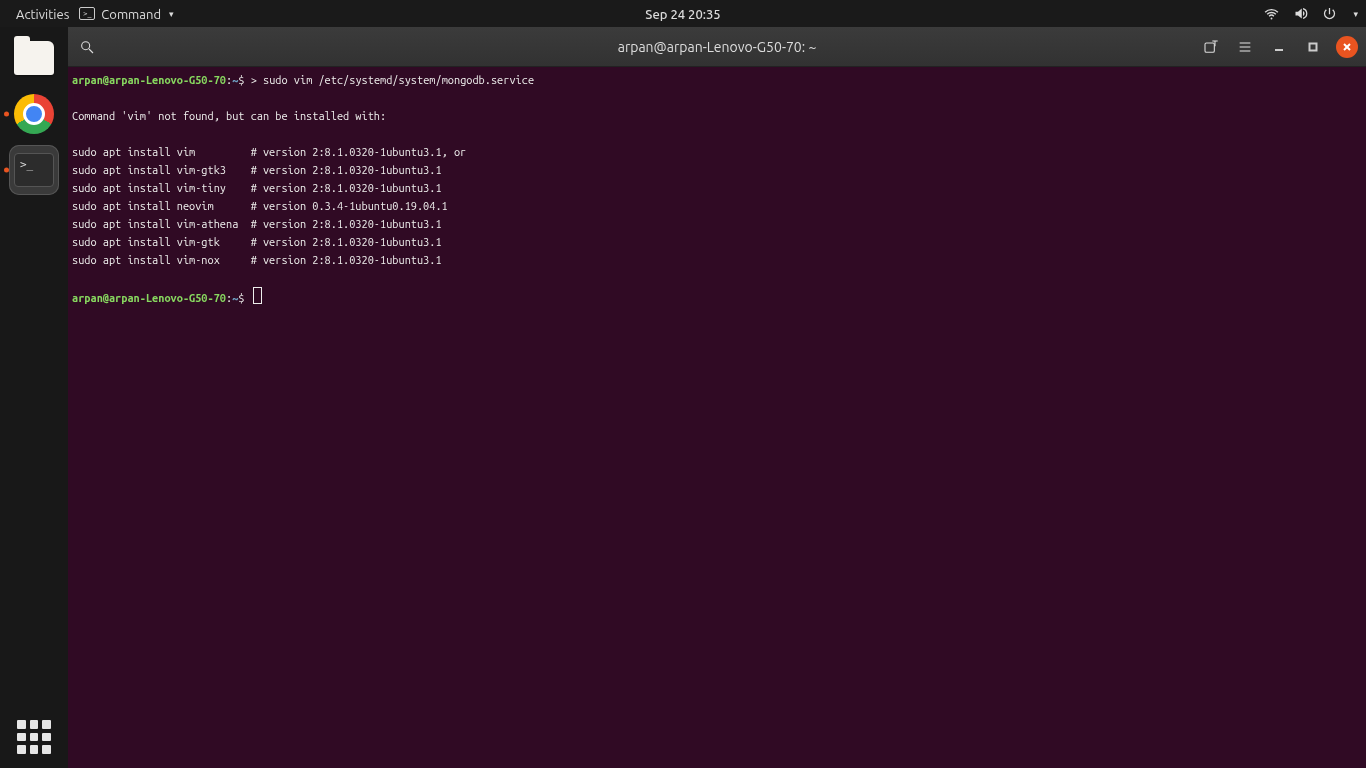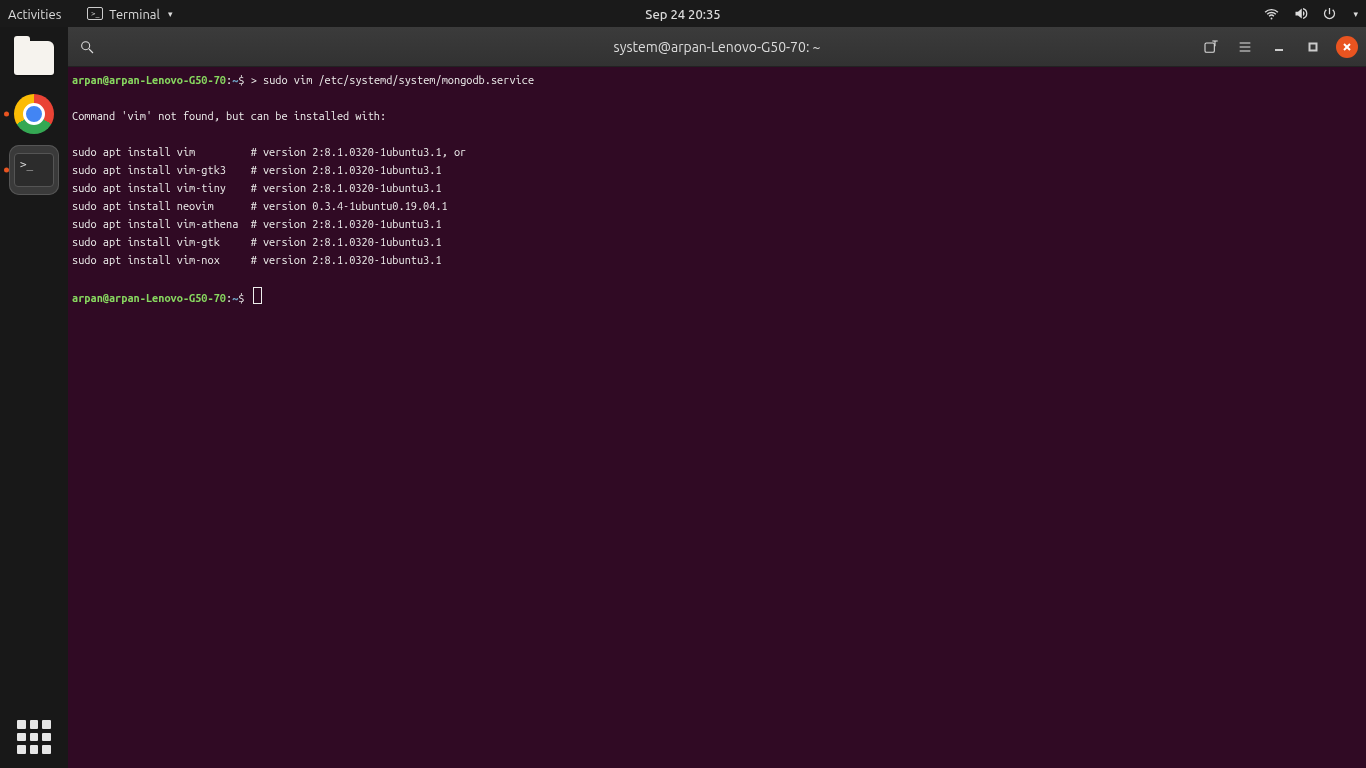--- a/index.html
+++ b/index.html
@@ -9,21 +9,21 @@
   .top-panel {
     height: 27px;
     background: #1a1a1a;
     color: #dcdcdc;
     display: flex;
     align-items: center;
     font-size: 13px;
     padding: 0 8px;
     position: relative;
   }
-  .top-panel .left { display: flex; align-items: center; gap: 26px; }
+  .top-panel .left { display: flex; align-items: center; gap: 10px; margin-left: 8px; }
   .top-panel .center { position: absolute; left: 50%; transform: translateX(-50%); font-weight: 500; }
   .top-panel .right { margin-left: auto; display: flex; align-items: center; gap: 14px; }
   .top-panel .app-menu { display: flex; align-items: center; gap: 6px; }
   .top-panel .term-glyph {
     width: 16px; height: 13px; border: 1px solid #ccc; border-radius: 2px;
     display: inline-flex; align-items: center; justify-content: center; font-size: 8px;
   }
   .top-panel .dropdown-arrow { font-size: 9px; margin-left: 2px; }
   .top-panel svg { width: 15px; height: 15px; fill: #dcdcdc; }
 
@@ -141,21 +141,21 @@
   }
 </style>
 </head>
 <body>
 
 <div class="top-panel">
   <div class="left">
     <span>Activities</span>
     <span class="app-menu">
       <span class="term-glyph">&gt;_</span>
-      <span>Terminal</span>
+      <span>Command</span>
       <span class="dropdown-arrow">▾</span>
     </span>
   </div>
   <div class="center">Sep 24  20:35</div>
   <div class="right">
     <svg viewBox="0 0 24 24">
         <path d="M12 18.5a1.5 1.5 0 1 0 0 3 1.5 1.5 0 0 0 0-3zm-4.6-3.1a7 7 0 0 1 9.2 0l-1.6 1.6a4.7 4.7 0 0 0-6 0zm-3.1-3.1a11.3 11.3 0 0 1 15.4 0l-1.6 1.6a9 9 0 0 0-12.2 0zM1 9.1a16 16 0 0 1 22 0l-1.6 1.6a13.7 13.7 0 0 0-18.8 0z"></path>
       </svg>
     <svg viewBox="0 0 24 24">
         <path d="M4 9v6h4l6 5V4l-6 5H4zm14.5 3a4.5 4.5 0 0 0-2.5-4v8a4.5 4.5 0 0 0 2.5-4zm-2.5-8.7v2.1A7 7 0 0 1 21 12a7 7 0 0 1-5 6.6v2.1A9 9 0 0 0 23 12a9 9 0 0 0-7-8.7z"></path>
@@ -195,21 +195,21 @@
 <div class="window">
   <div class="titlebar">
     <div class="left-tools">
       <span class="icon-btn">
         <svg viewBox="0 0 24 24">
             <circle cx="10" cy="10" r="6"></circle>
             <line x1="15" y1="15" x2="21" y2="21"></line>
           </svg>
       </span>
     </div>
-    <div class="title">system@arpan-Lenovo-G50-70: ~</div>
+    <div class="title">arpan@arpan-Lenovo-G50-70: ~</div>
     <div class="right-tools">
       <span class="icon-btn">
         <svg viewBox="0 0 24 24">
             <rect x="3" y="6" width="14" height="14" rx="2"></rect>
             <line x1="14" y1="3" x2="22" y2="3"></line>
             <line x1="18" y1="-1" x2="18" y2="7" transform="translate(0,4)"></line>
           </svg>
       </span>
       <span class="icon-btn">
         <svg viewBox="0 0 24 24">

